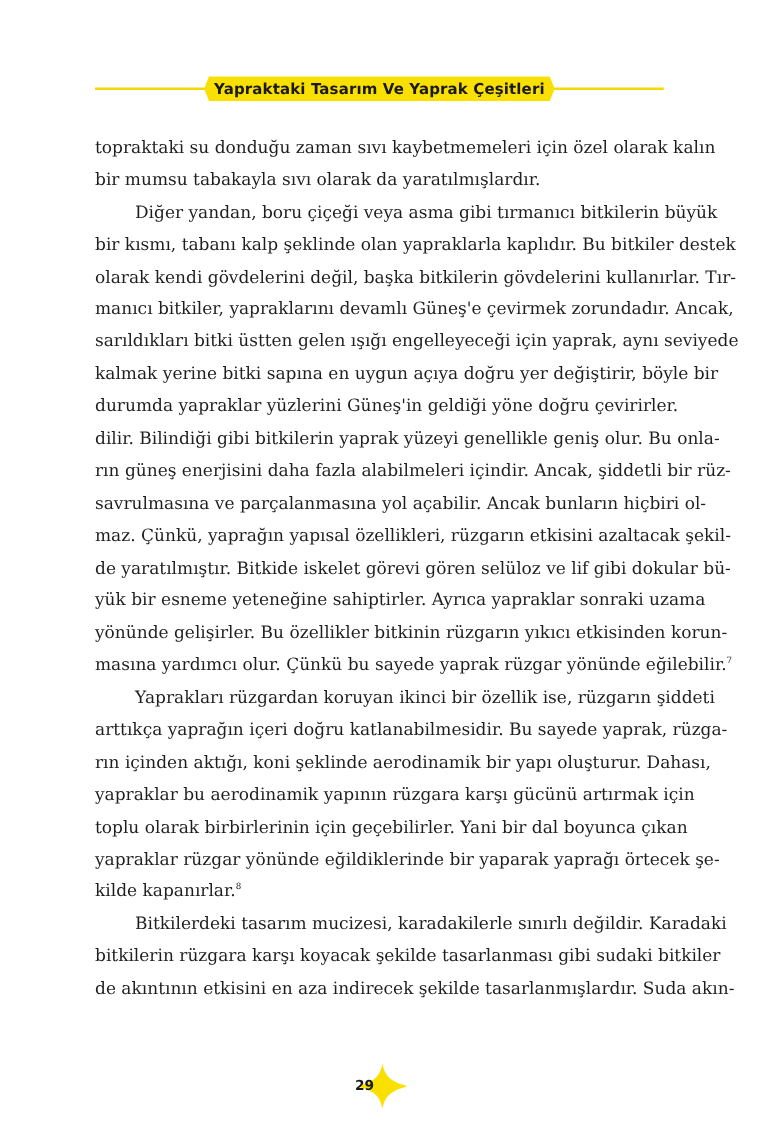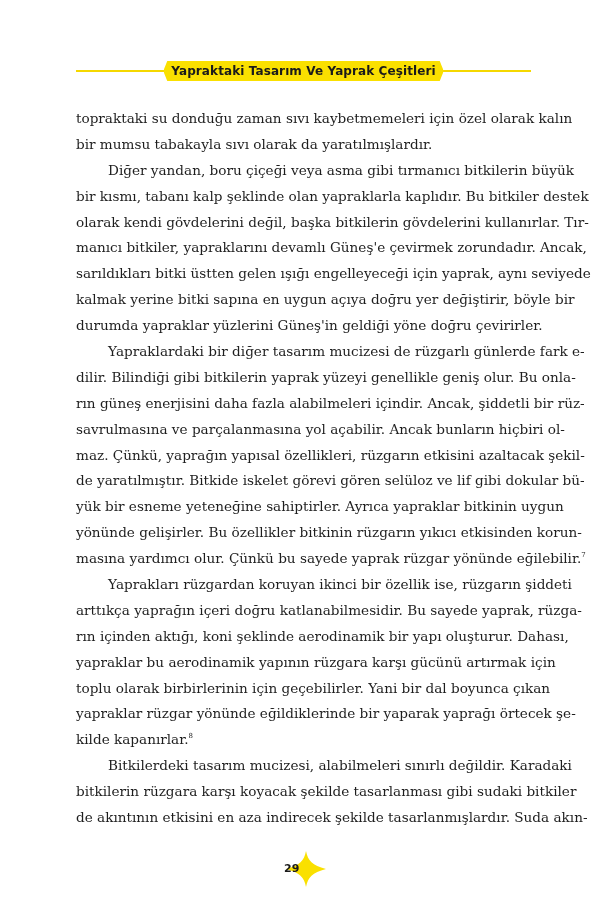--- a/index.html
+++ b/index.html
@@ -41,37 +41,36 @@
 <div class="body-text" id="body-text">
     <span class="line"><span>topraktaki su donduğu zaman sıvı kaybetmemeleri için özel olarak kalın</span></span>
     <span class="line last"><span>bir mumsu tabakayla sıvı olarak da yaratılmışlardır.</span></span>
     <span class="line indent"><span>Diğer yandan, boru çiçeği veya asma gibi tırmanıcı bitkilerin büyük</span></span>
     <span class="line"><span>bir kısmı, tabanı kalp şeklinde olan yapraklarla kaplıdır. Bu bitkiler destek</span></span>
     <span class="line"><span>olarak kendi gövdelerini değil, başka bitkilerin gövdelerini kullanırlar. Tır-</span></span>
     <span class="line"><span>manıcı bitkiler, yapraklarını devamlı Güneş'e çevirmek zorundadır. Ancak,</span></span>
     <span class="line"><span>sarıldıkları bitki üstten gelen ışığı engelleyeceği için yaprak, aynı seviyede</span></span>
     <span class="line"><span>kalmak yerine bitki sapına en uygun açıya doğru yer değiştirir, böyle bir</span></span>
     <span class="line last"><span>durumda yapraklar yüzlerini Güneş'in geldiği yöne doğru çevirirler.</span></span>
-    <span class="line indent"><span>Yapraklardaki bir diğer tasarım mucizesi de rüzgarlı günlerde fark e-</span></span>
     <span class="line"><span>dilir. Bilindiği gibi bitkilerin yaprak yüzeyi genellikle geniş olur. Bu onla-</span></span>
     <span class="line"><span>rın güneş enerjisini daha fazla alabilmeleri içindir. Ancak, şiddetli bir rüz-</span></span>
     <span class="line"><span>savrulmasına ve parçalanmasına yol açabilir. Ancak bunların hiçbiri ol-</span></span>
     <span class="line"><span>maz. Çünkü, yaprağın yapısal özellikleri, rüzgarın etkisini azaltacak şekil-</span></span>
     <span class="line"><span>de yaratılmıştır. Bitkide iskelet görevi gören selüloz ve lif gibi dokular bü-</span></span>
-    <span class="line"><span>yük bir esneme yeteneğine sahiptirler. Ayrıca yapraklar bitkinin uygun</span></span>
+    <span class="line"><span>yük bir esneme yeteneğine sahiptirler. Ayrıca yapraklar sonraki uzama</span></span>
     <span class="line"><span>yönünde gelişirler. Bu özellikler bitkinin rüzgarın yıkıcı etkisinden korun-</span></span>
     <span class="line"><span>masına yardımcı olur. Çünkü bu sayede yaprak rüzgar yönünde eğilebilir.</span><sup class="fn">7</sup></span>
     <span class="line indent"><span>Yaprakları rüzgardan koruyan ikinci bir özellik ise, rüzgarın şiddeti</span></span>
     <span class="line"><span>arttıkça yaprağın içeri doğru katlanabilmesidir. Bu sayede yaprak, rüzga-</span></span>
     <span class="line"><span>rın içinden aktığı, koni şeklinde aerodinamik bir yapı oluşturur. Dahası,</span></span>
     <span class="line"><span>yapraklar bu aerodinamik yapının rüzgara karşı gücünü artırmak için</span></span>
     <span class="line"><span>toplu olarak birbirlerinin için geçebilirler. Yani bir dal boyunca çıkan</span></span>
     <span class="line"><span>yapraklar rüzgar yönünde eğildiklerinde bir yaparak yaprağı örtecek şe-</span></span>
     <span class="line last"><span>kilde kapanırlar.</span><sup class="fn">8</sup></span>
-    <span class="line indent"><span>Bitkilerdeki tasarım mucizesi, alabilmeleri sınırlı değildir. Karadaki</span></span>
+    <span class="line indent"><span>Bitkilerdeki tasarım mucizesi, karadakilerle sınırlı değildir. Karadaki</span></span>
     <span class="line"><span>bitkilerin rüzgara karşı koyacak şekilde tasarlanması gibi sudaki bitkiler</span></span>
     <span class="line"><span>de akıntının etkisini en aza indirecek şekilde tasarlanmışlardır. Suda akın-</span></span>
   </div>
 
 <div class="page-badge">
   <svg width="44" height="40" viewBox="0 0 44 40">
     <path d="M22 2 C24 12 28 16 42 20 C28 24 24 28 22 38 C20 28 16 24 2 20 C16 16 20 12 22 2 Z" fill="#fae000"></path>
   </svg>
   <div class="page-num">29</div>
 </div>

